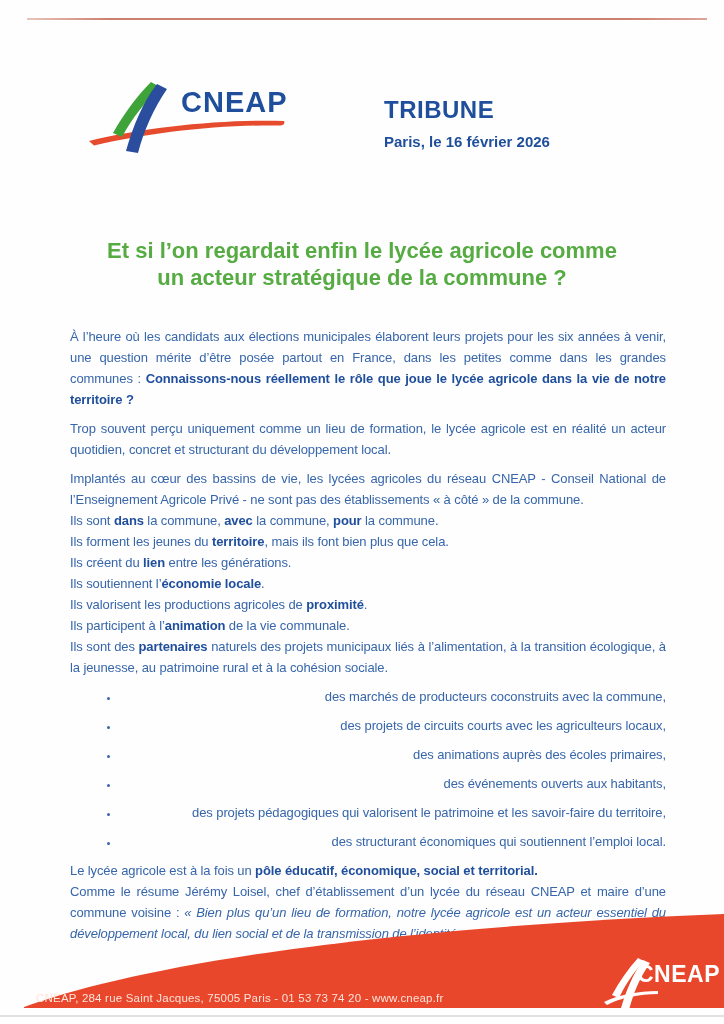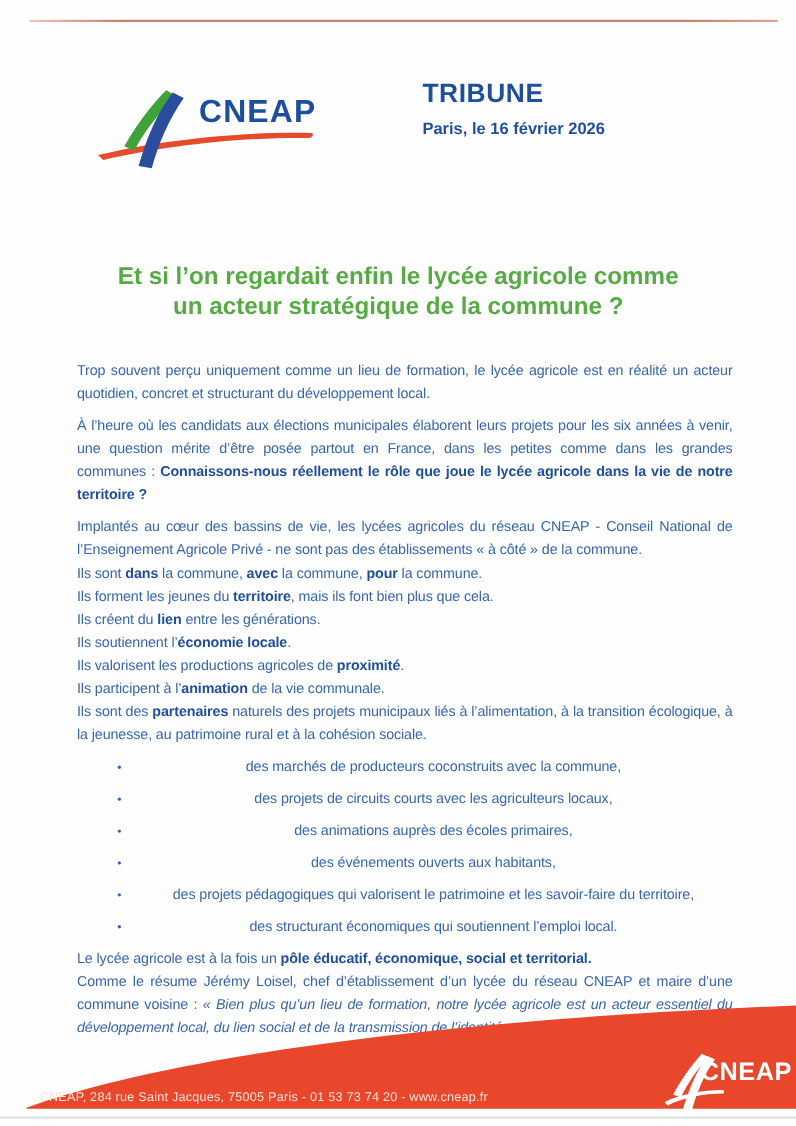--- a/index.html
+++ b/index.html
@@ -19,37 +19,37 @@
   
   .topline{position:absolute;top:18px;left:27px;width:680px;height:2px;
     background:linear-gradient(90deg,rgba(205,127,109,.45),var(--scan-line) 12%,var(--scan-line) 88%,rgba(205,127,109,.7));}
   
   .logo{position:absolute;top:70px;left:85px;width:215px;height:85px;}
   .logo svg{position:absolute;top:0;left:0;}
   .logo .wordmark{
     position:absolute;left:96px;top:16px;
     font-size:29px;font-weight:bold;color:var(--brand-blue);letter-spacing:1px;
   }
-  .tribune-block{position:absolute;top:72px;left:384px;color:var(--brand-blue);}
+  .tribune-block{position:absolute;top:96px;left:384px;color:var(--brand-blue);}
   .tribune-label{font-size:24px;font-weight:bold;letter-spacing:.5px;}
   .dateline{font-size:15px;font-weight:bold;margin-top:9px;}
   
   .doc-title{position:absolute;top:193px;left:0;width:724px;text-align:center;
     color:var(--brand-green);font-size:23px;font-weight:bold;}
   .doc-subtitle{position:absolute;top:237px;left:97px;width:530px;text-align:center;
     color:var(--brand-green);font-size:22px;font-weight:bold;line-height:27px;}
   
   .body-text{position:absolute;top:326px;left:70px;width:596px;
     color:var(--body-blue);font-size:13px;line-height:21px;text-align:justify;
     letter-spacing:-0.1px;}
   .body-text p{margin:0 0 8px 0;}
   .body-text strong{color:var(--brand-blue);}
   .body-text em{font-style:italic;}
   .body-text ul{margin:1px 0 8px 0;padding-left:50px;list-style:disc;}
-  .body-text li{margin-bottom:8px;text-align:center;padding-left:2px;}
+  .body-text li{margin-bottom:8px;text-align:right;padding-left:2px;}
   .body-text li::marker{color:var(--body-blue);font-size:11px;}
   
   .footer-band{position:absolute;left:0;top:912px;width:724px;height:98px;}
   .footer-contact{position:absolute;top:992px;left:36px;right:0;text-align:left;
     color:var(--footer-text);font-size:11.5px;letter-spacing:.2px;}
   .footer-logo{position:absolute;left:604px;top:950px;width:130px;height:60px;color:#ffffff;}
   .footer-logo .wordmark{position:absolute;left:33px;top:11px;
     font-size:23px;font-weight:bold;letter-spacing:.5px;color:#fff;}
   .bottom-edge{position:absolute;left:0;bottom:7px;width:724px;height:2px;
     background:#ccd2d6;opacity:.65;}
@@ -72,22 +72,22 @@
 
   <div class="tribune-block">
     <div class="tribune-label">TRIBUNE</div>
     <div class="dateline">Paris, le 16 février 2026</div>
   </div>
 
   <div class="doc-subtitle">Et si l’on regardait enfin le lycée agricole comme un acteur stratégique de la commune ?</div>
 
   <div class="body-text">
     <div>
+        <p><span>À l’heure où les candidats aux élections municipales élaborent leurs projets pour les six années à venir, une question mérite d’être posée partout en France, dans les petites comme dans les grandes communes : </span><strong>Connaissons-nous réellement le rôle que joue le lycée agricole dans la vie de notre territoire ?</strong></p>
         <p><span>Trop souvent perçu uniquement comme un lieu de formation, le lycée agricole est en réalité un acteur quotidien, concret et structurant du développement local.</span></p>
-        <p><span>À l’heure où les candidats aux élections municipales élaborent leurs projets pour les six années à venir, une question mérite d’être posée partout en France, dans les petites comme dans les grandes communes : </span><strong>Connaissons-nous réellement le rôle que joue le lycée agricole dans la vie de notre territoire ?</strong></p>
         <p><span>Implantés au cœur des bassins de vie, les lycées agricoles du réseau CNEAP - Conseil National de l’Enseignement Agricole Privé - ne sont pas des établissements « à côté » de la commune.</span><br><span>Ils sont </span><strong>dans</strong><span> la commune, </span><strong>avec</strong><span> la commune, </span><strong>pour</strong><span> la commune.</span><br><span>Ils forment les jeunes du </span><strong>territoire</strong><span>, mais ils font bien plus que cela.</span><br><span>Ils créent du </span><strong>lien</strong><span> entre les générations.</span><br><span>Ils soutiennent l’</span><strong>économie locale</strong><span>.</span><br><span>Ils valorisent les productions agricoles de </span><strong>proximité</strong><span>.</span><br><span>Ils participent à l’</span><strong>animation</strong><span> de la vie communale.</span><br><span>Ils sont des </span><strong>partenaires</strong><span> naturels des projets municipaux liés à l’alimentation, à la transition écologique, à la jeunesse, au patrimoine rural et à la cohésion sociale.</span></p>
       </div>
     <ul>
         <li>des marchés de producteurs coconstruits avec la commune,</li>
         <li>des projets de circuits courts avec les agriculteurs locaux,</li>
         <li>des animations auprès des écoles primaires,</li>
         <li>des événements ouverts aux habitants,</li>
         <li>des projets pédagogiques qui valorisent le patrimoine et les savoir-faire du territoire,</li>
         <li>des structurant économiques qui soutiennent l’emploi local.</li>
       </ul>

